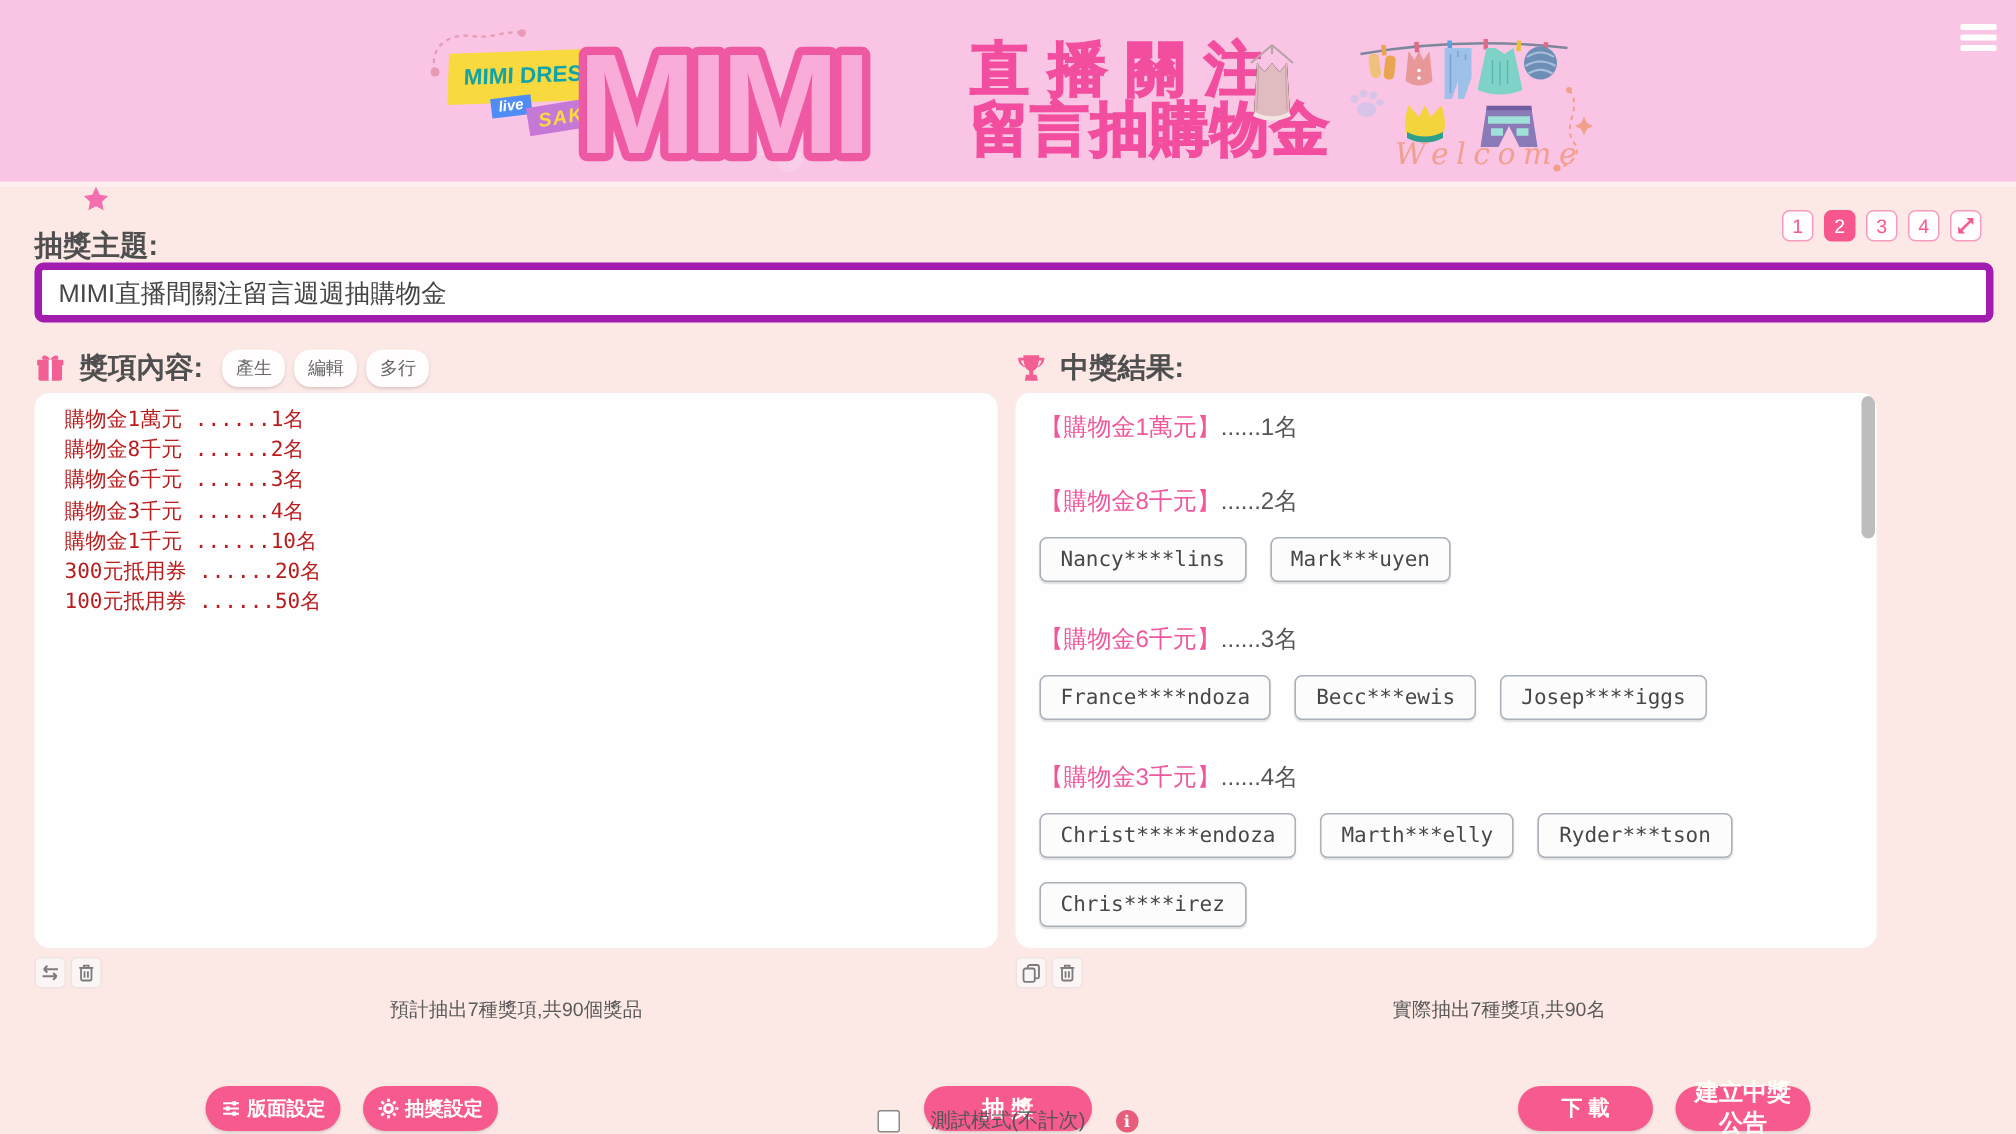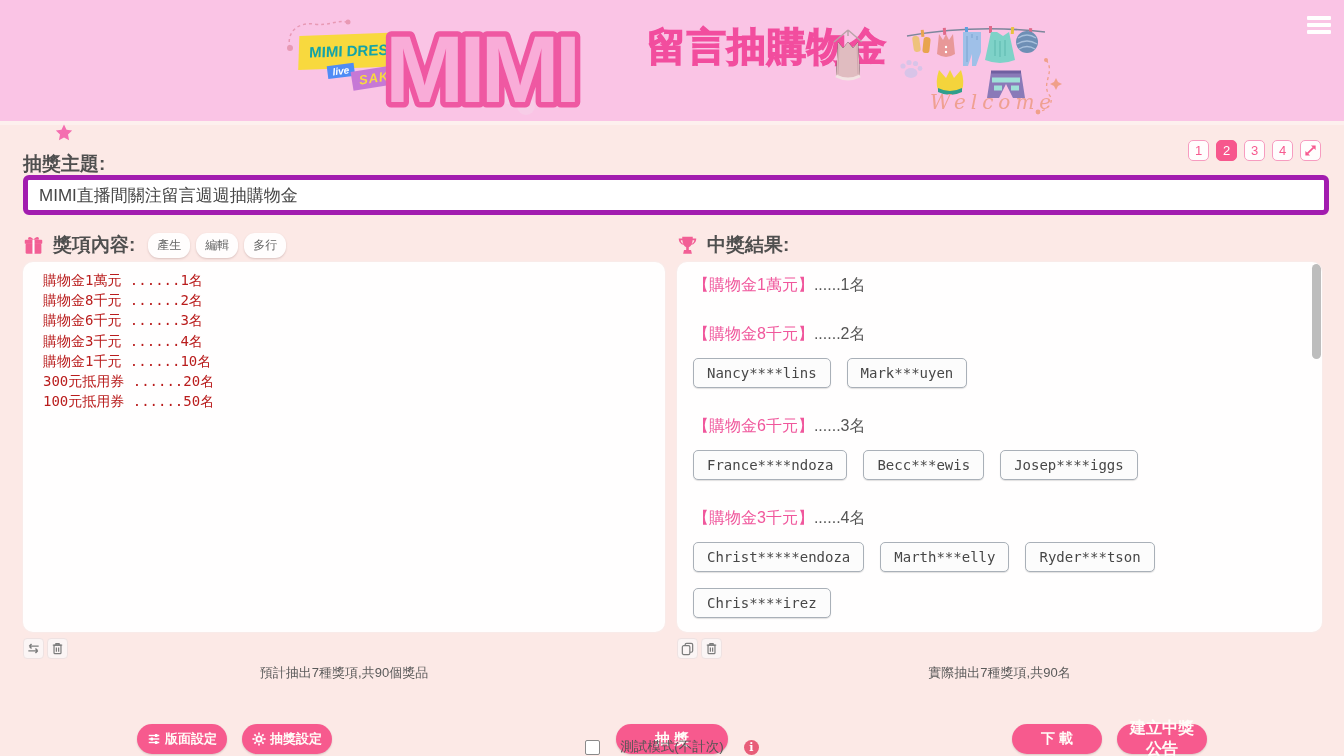--- a/index.html
+++ b/index.html
@@ -45,21 +45,21 @@
   .panel-header.right{left:677px;}
   .tools{display:flex;gap:6px;margin-left:4px;}
   .tool-pill{background:#fffdfd;border:none;border-radius:11px;box-shadow:0 1px 2px rgba(120,80,80,.25);
     color:#666;font-size:12px;padding:4px 9px;cursor:pointer;font-family:"Liberation Sans",sans-serif;}
   
   .prizes-box{position:absolute;left:23px;top:262px;width:642px;height:370px;background:#fffefe;border-radius:10px;
     box-shadow:0 0 0 1px #f9ebe9;}
   .prizes-box textarea{width:100%;height:100%;box-sizing:border-box;border:none;outline:none;resize:none;
     background:transparent;border-radius:10px;padding:8px 20px;font-family:"DejaVu Sans Mono",monospace;
     font-size:14px;line-height:20.2px;color:#b91c1c;}
-  .results-box{position:absolute;left:677px;top:262px;width:645px;height:370px;background:#fffefe;border-radius:10px;
+  .results-box{position:absolute;left:677px;top:262px;width:574px;height:370px;background:#fffefe;border-radius:10px;
     box-shadow:0 0 0 1px #f9ebe9;overflow:hidden;}
   .scroll-thumb{position:absolute;right:1px;top:2px;width:9px;height:95px;background:#bdbdbd;border-radius:5px;cursor:pointer;}
   .group{padding:0 16px;}
   .group:first-child{margin-top:13px;}
   .group + .group{margin-top:28px;}
   .group-title{font-size:16px;}
   .prize-name{color:#f0579c;font-weight:500;}
   .prize-count{color:#555;}
   .chips{display:flex;gap:16px;margin-top:13px;flex-wrap:wrap;}
   .chip{font-family:"DejaVu Sans Mono",monospace;font-size:14px;color:#474747;background:#fcfcfc;
@@ -108,20 +108,21 @@
     <div class="badge-title">MIMI DRESS</div>
     <div class="badge-live">live</div>
     <div class="badge-sakes">SAKES</div>
   </div>
 
   <svg class="mimi-svg" width="268" height="106" viewBox="0 0 268 106">
     <text x="2" y="90" font-size="95" letter-spacing="-5" fill="#f9acd8" stroke="#ef58a2" stroke-width="11" paint-order="stroke" stroke-linejoin="round">MIMI</text>
   </svg>
 
   <div class="tagline">
+    <div class="t1">直播關注</div>
     <div class="t2">留言抽購物金</div>
   </div>
 
   <svg class="deco" style="left:826px;top:28px;" width="44" height="60" viewBox="0 0 44 60">
     <path d="M22 2 L8 14 M22 2 L36 14 M22 2 L22 8" stroke="#b9a4a8" stroke-width="1.5" fill="none"></path>
     <path d="M12 14 L10 48 Q22 54 34 48 L32 14 L27 20 L22 14 L17 20 Z" fill="#e0bcبc"></path>
     <path d="M12 14 L10 48 Q22 54 34 48 L32 14 L27 20 L22 14 L17 20 Z" fill="#e0bcc0"></path>
     <path d="M10 48 Q22 54 34 48" stroke="#f3e3e3" stroke-width="3" fill="none"></path>
     <path d="M13 16 L12 46 M31 16 L32 46" stroke="#cfa8ae" stroke-width="1" fill="none"></path>
   </svg>

